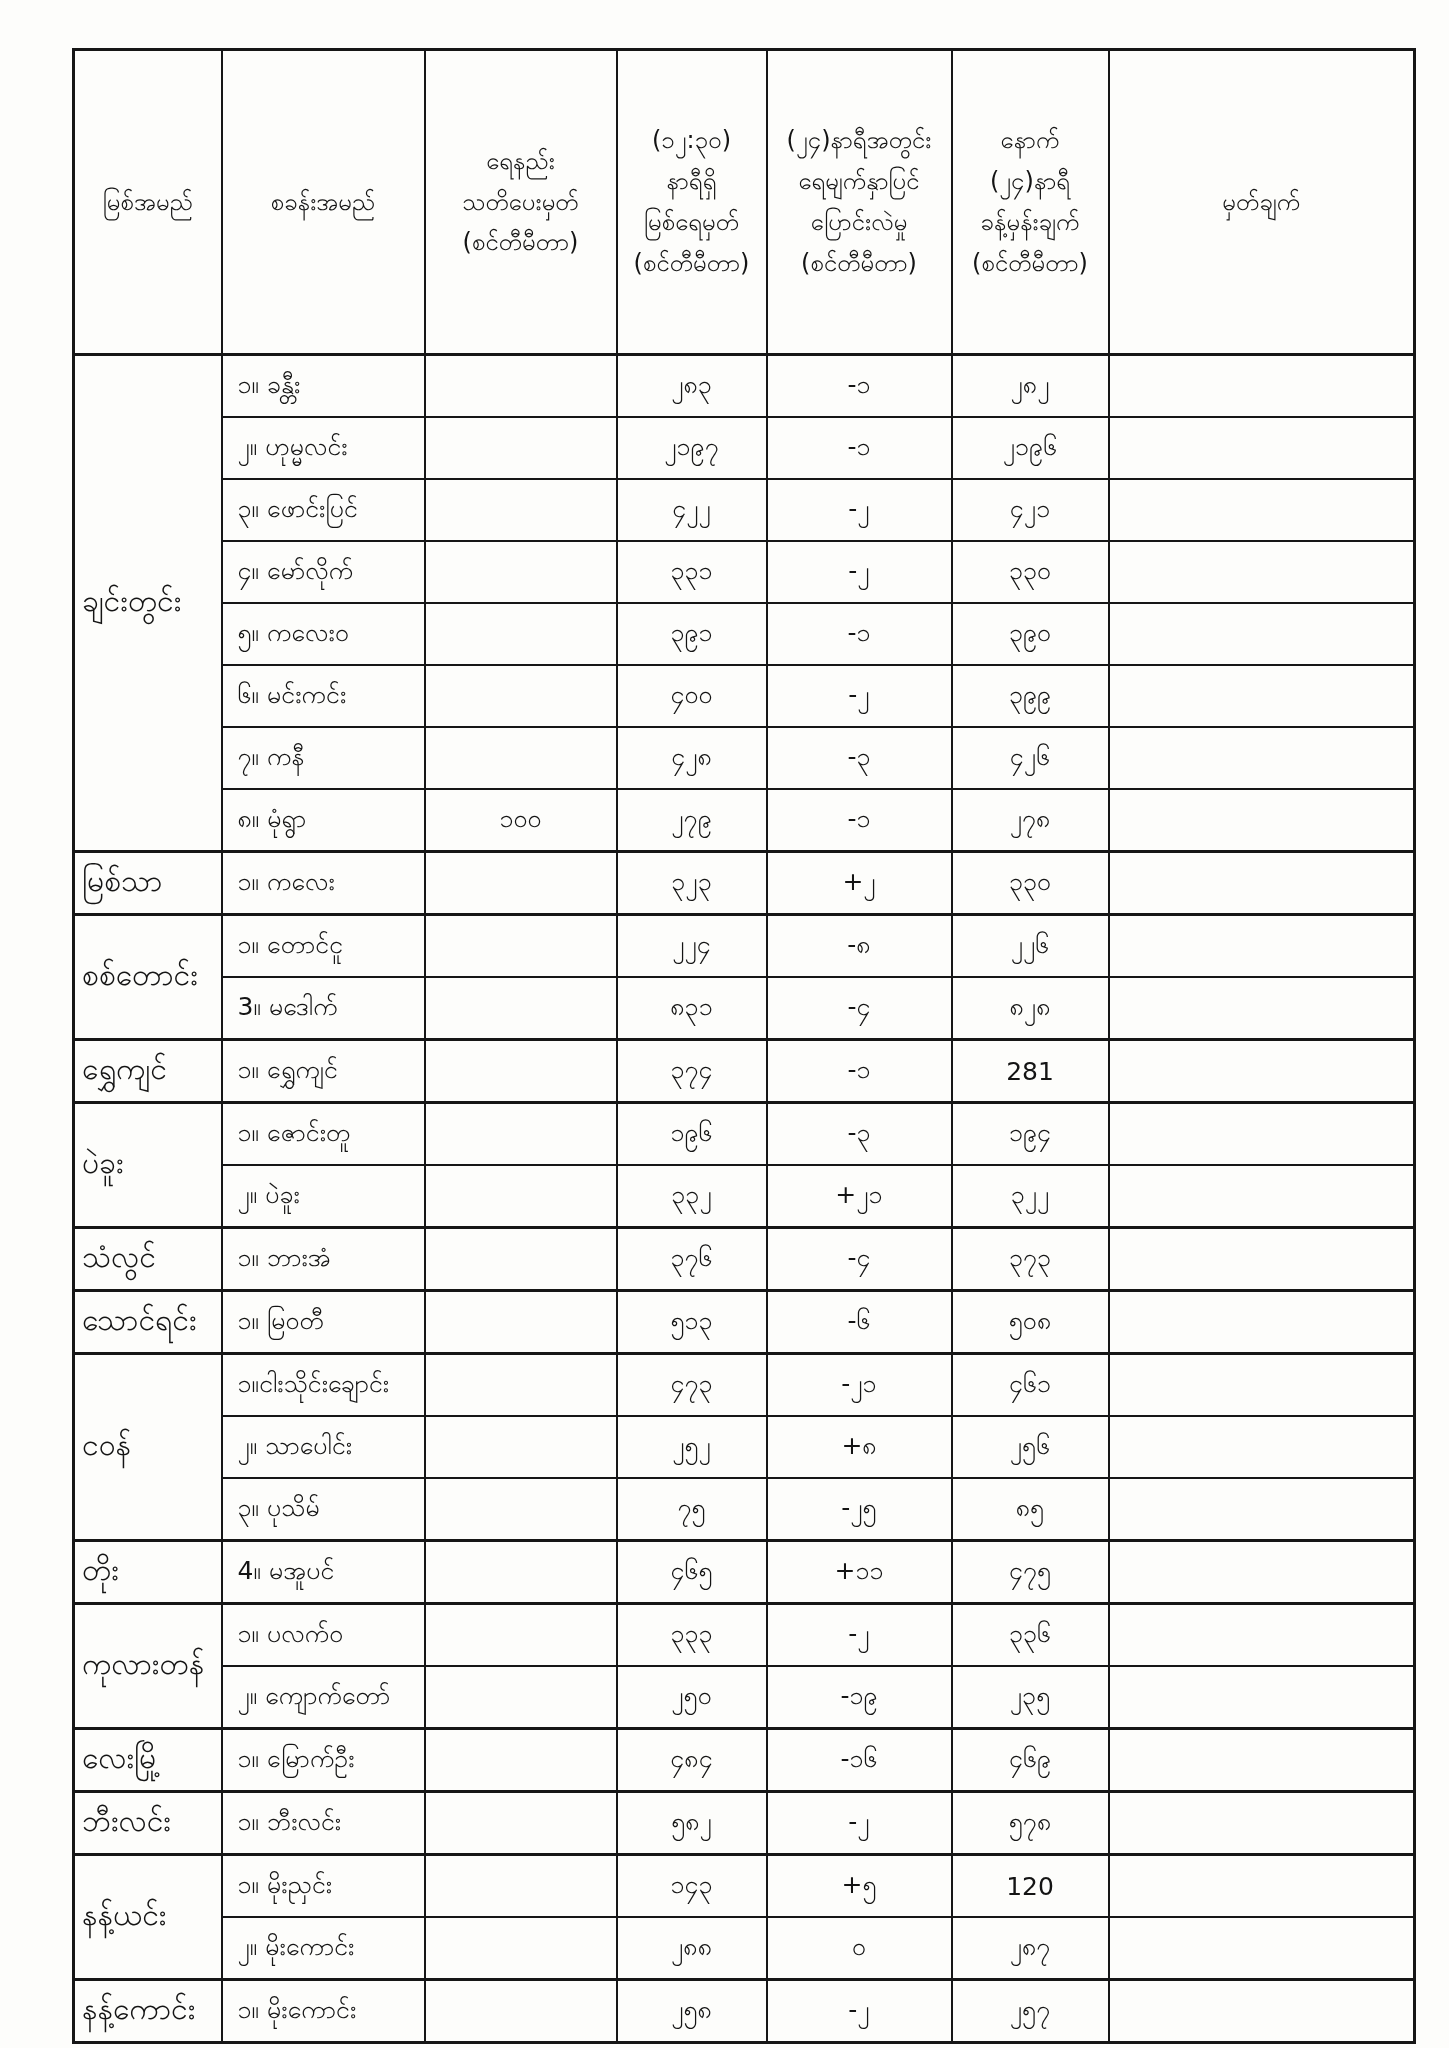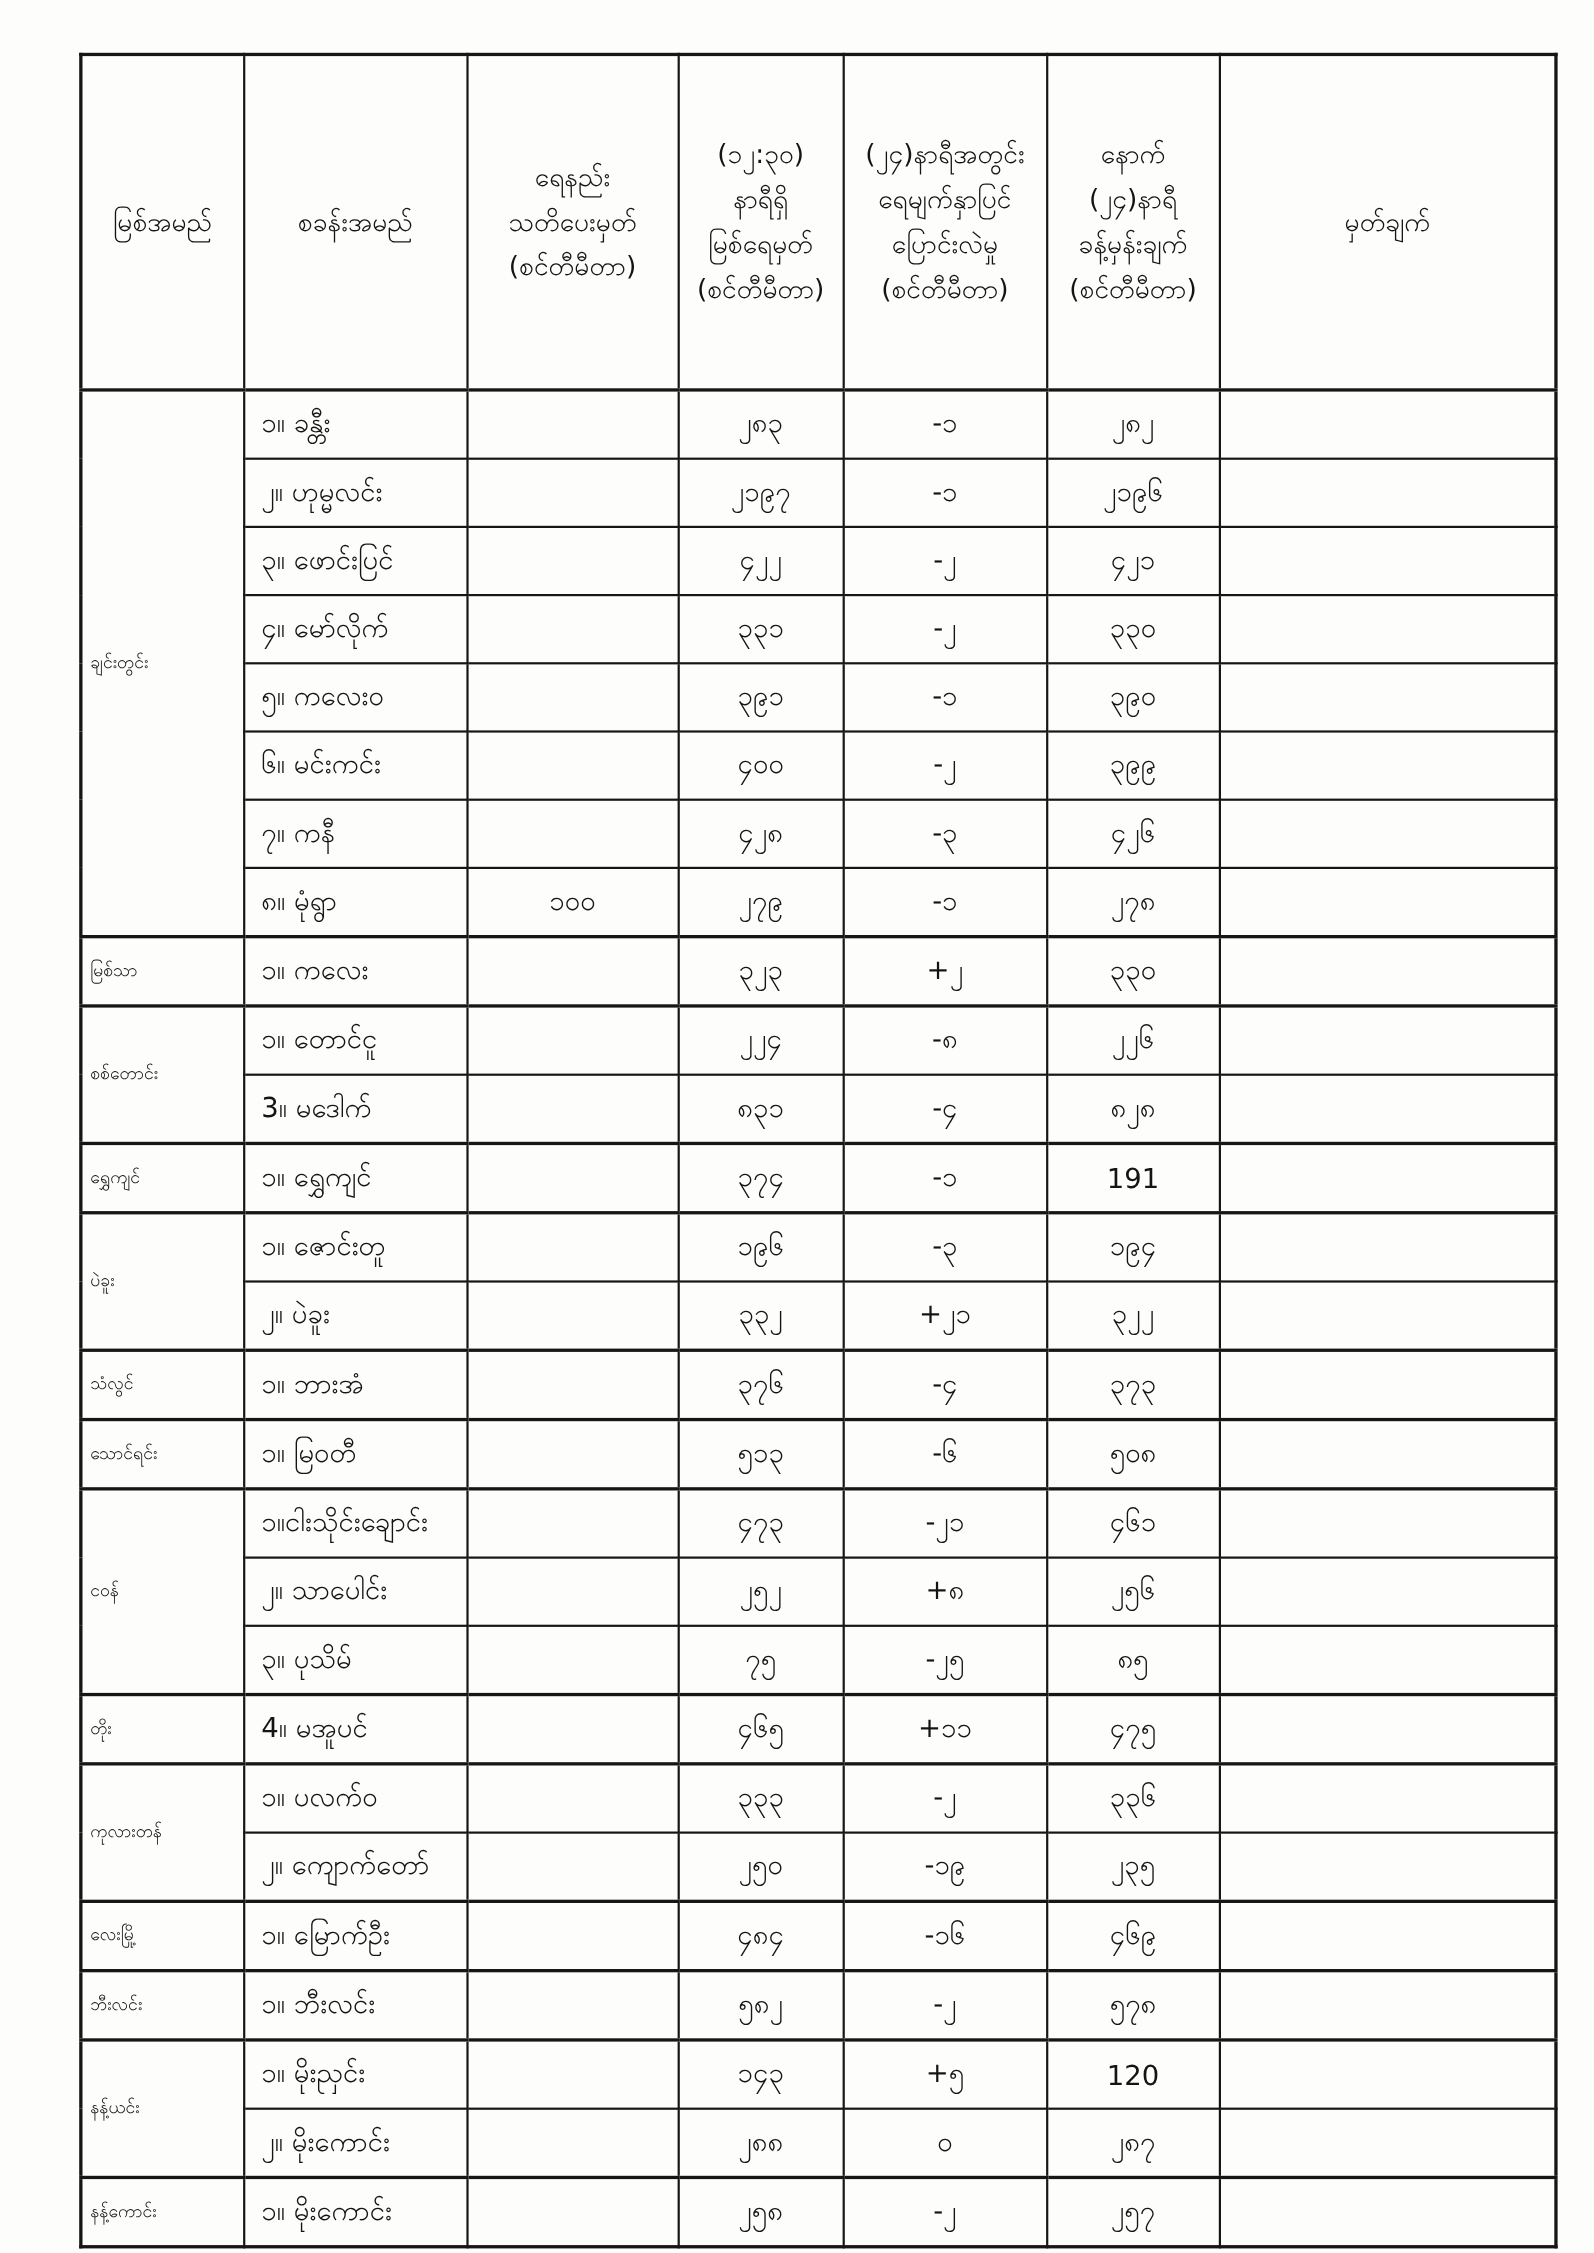--- a/index.html
+++ b/index.html
@@ -36,21 +36,21 @@
     line-height:1.7;
     padding:4px 2px;
   }
   tbody td{
     height:58px;
     font-size:25px;
   }
   tr.group-start td{border-top:3px solid #161616;}
   td.river{
     text-align:left;padding-left:7px;padding-right:2px;
-    font-size:16px;
+    font-size:30px;
   }
   td.station{
     text-align:left;padding-left:15px;padding-right:2px;
   }
   td.num{text-align:center;padding:0 4px;}
   td.remark{background:#fdfdfb;}
   .hline{display:block;}
 </style>
 </head>
 <body>
@@ -197,21 +197,21 @@
         <td class="num">၈၂၈</td>
         <td class="remark"></td>
       </tr>
 
       <tr class="group-start">
         <td class="river">ရွှေကျင်</td>
         <td class="station">၁။ ရွှေကျင်</td>
         <td class="num"></td>
         <td class="num">၃၇၄</td>
         <td class="num">-၁</td>
-        <td class="num">191</td>
+        <td class="num">281</td>
         <td class="remark"></td>
       </tr>
 
       <tr class="group-start">
         <td class="river" rowspan="2">ပဲခူး</td>
         <td class="station">၁။ ဇောင်းတူ</td>
         <td class="num"></td>
         <td class="num">၁၉၆</td>
         <td class="num">-၃</td>
         <td class="num">၁၉၄</td>

